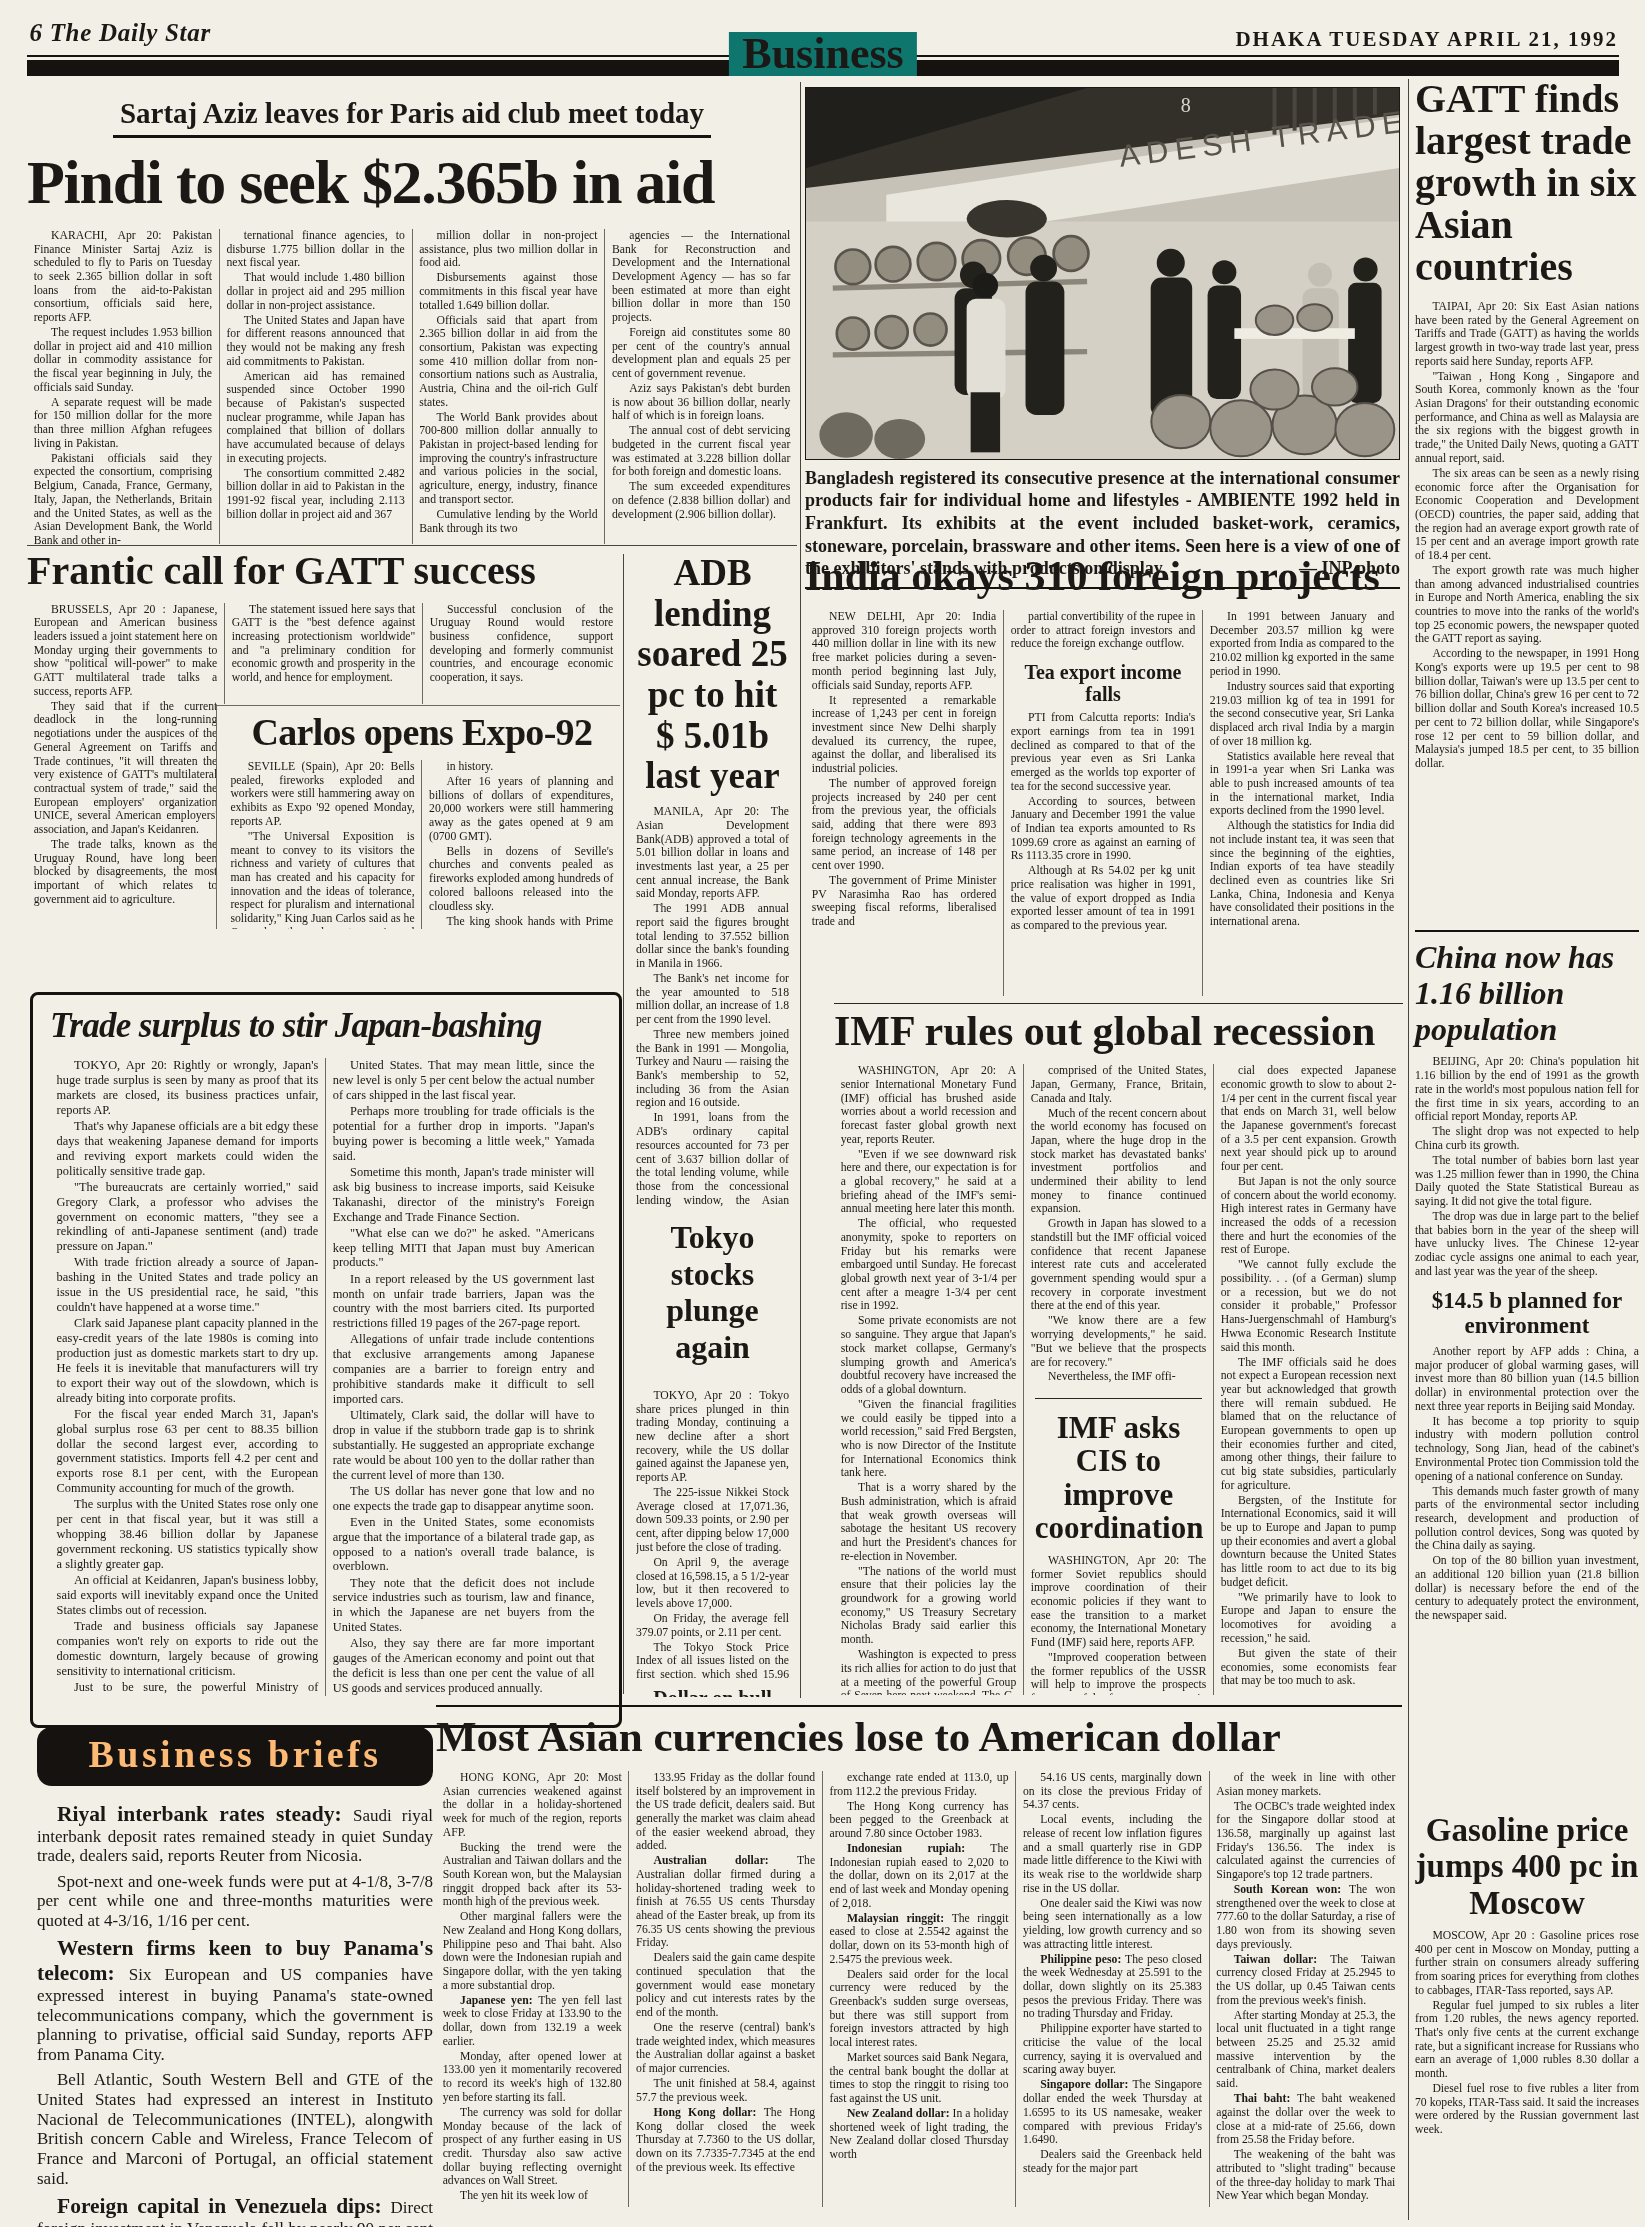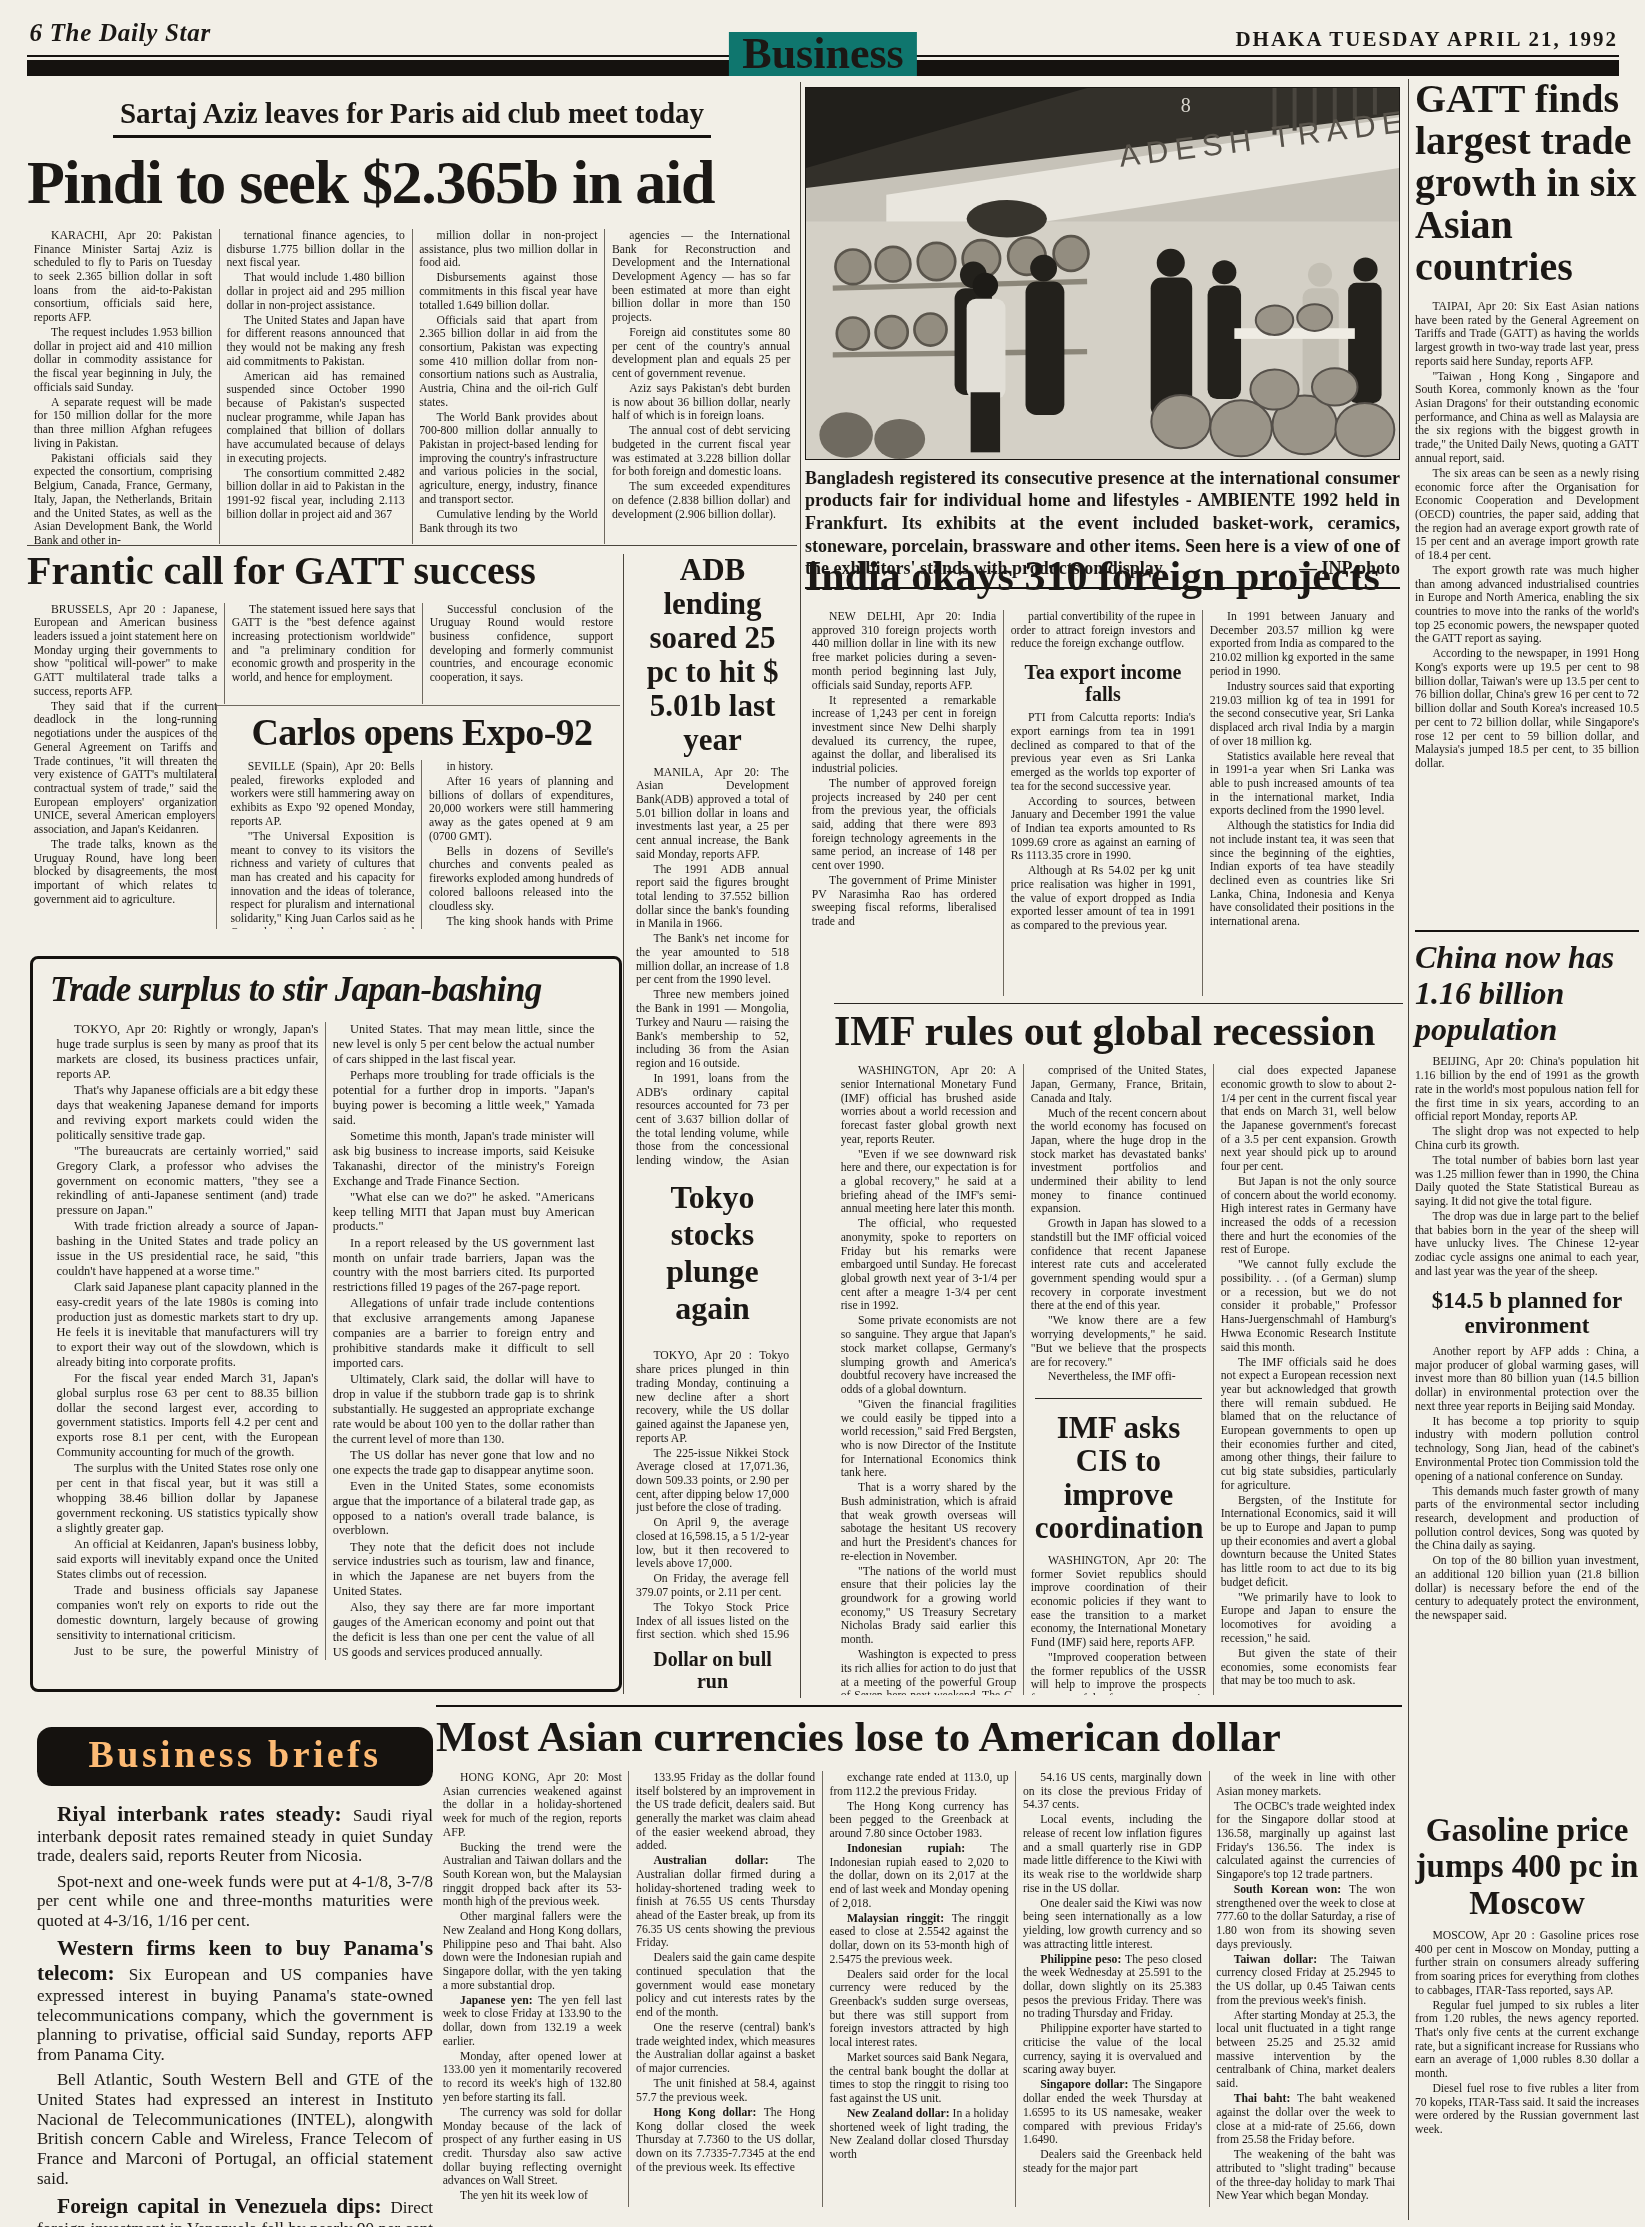--- a/index.html
+++ b/index.html
@@ -49,34 +49,34 @@
   .frantic-headline{font-size:40px;font-weight:bold;white-space:nowrap;line-height:1.05;}
   #frantic .cols{margin-top:10.7px;}
   .fc-tall{height:346px;}
   .fc-short{height:101px;}
   #carlos{position:absolute;left:216px;top:705px;width:404px;border-top:1.3px solid #6e685e;border-left:0.7px solid #6e685e;
         padding:6.7px 0 0 6.7px;box-sizing:border-box;}
   .carlos-headline{font-size:38px;font-weight:bold;text-align:center;letter-spacing:-0.7px;line-height:1;}
   #carlos .cols{margin-top:9.4px;height:169px;}
   
   #adb{position:absolute;left:628px;top:553px;width:169px;height:1144px;padding:0 8px;box-sizing:border-box;overflow:hidden;}
-  .adb-headline{font-size:31px;font-weight:bold;text-align:center;line-height:1.1;}
+  .adb-headline{font-size:37px;font-weight:bold;text-align:center;line-height:1.1;}
   .adb-body{margin-top:8px;height:403px;overflow:hidden;}
   .tokyo-headline{font-size:32px;font-weight:bold;text-align:center;line-height:1.15;margin-top:10.7px;}
   .tokyo-body{margin-top:23px;height:289px;overflow:hidden;}
   .dollar-body{height:168px;overflow:hidden;}
   
   #india{position:absolute;left:805px;top:554px;width:596px;}
   .india-headline{font-size:42px;font-weight:bold;white-space:nowrap;line-height:1.05;}
   #india .cols{margin-top:12px;height:386px;}
   #imf{position:absolute;left:834px;top:1003px;width:569px;border-top:1.3px solid #2a2622;padding-top:5.4px;}
   .imf-headline{font-size:42px;font-weight:bold;white-space:nowrap;line-height:1.05;}
   #imf .cols{margin-top:10.7px;height:631px;}
   
-  #japan{position:absolute;left:29.5px;top:956px;width:592px;height:736px;border:3.4px solid #15120f;
+  #japan{position:absolute;left:29.5px;top:992px;width:592px;height:736px;border:3.4px solid #15120f;
         border-radius:8px;padding:13.4px 17.4px;box-sizing:border-box;}
   .japan-headline{font-size:35px;font-weight:bold;font-style:italic;letter-spacing:-0.7px;white-space:nowrap;line-height:1;}
   #japan .cols{margin-top:14.8px;height:638px;}
   #japan .para{font-size:12.4px;line-height:1.2;}
   
   #briefs{position:absolute;left:37px;top:1727px;width:396px;}
   .briefs-banner{background:#15120f;color:#fdba74;font-size:38px;font-weight:bold;border-radius:14.8px;
         padding:5.4px 17.4px 9.4px;letter-spacing:3.4px;text-align:center;}
   .briefs-body{margin-top:16px;height:430px;overflow:hidden;}
   .briefs-body .para{font-size:17px;line-height:1.16;text-indent:20px;margin-bottom:5.4px;}

